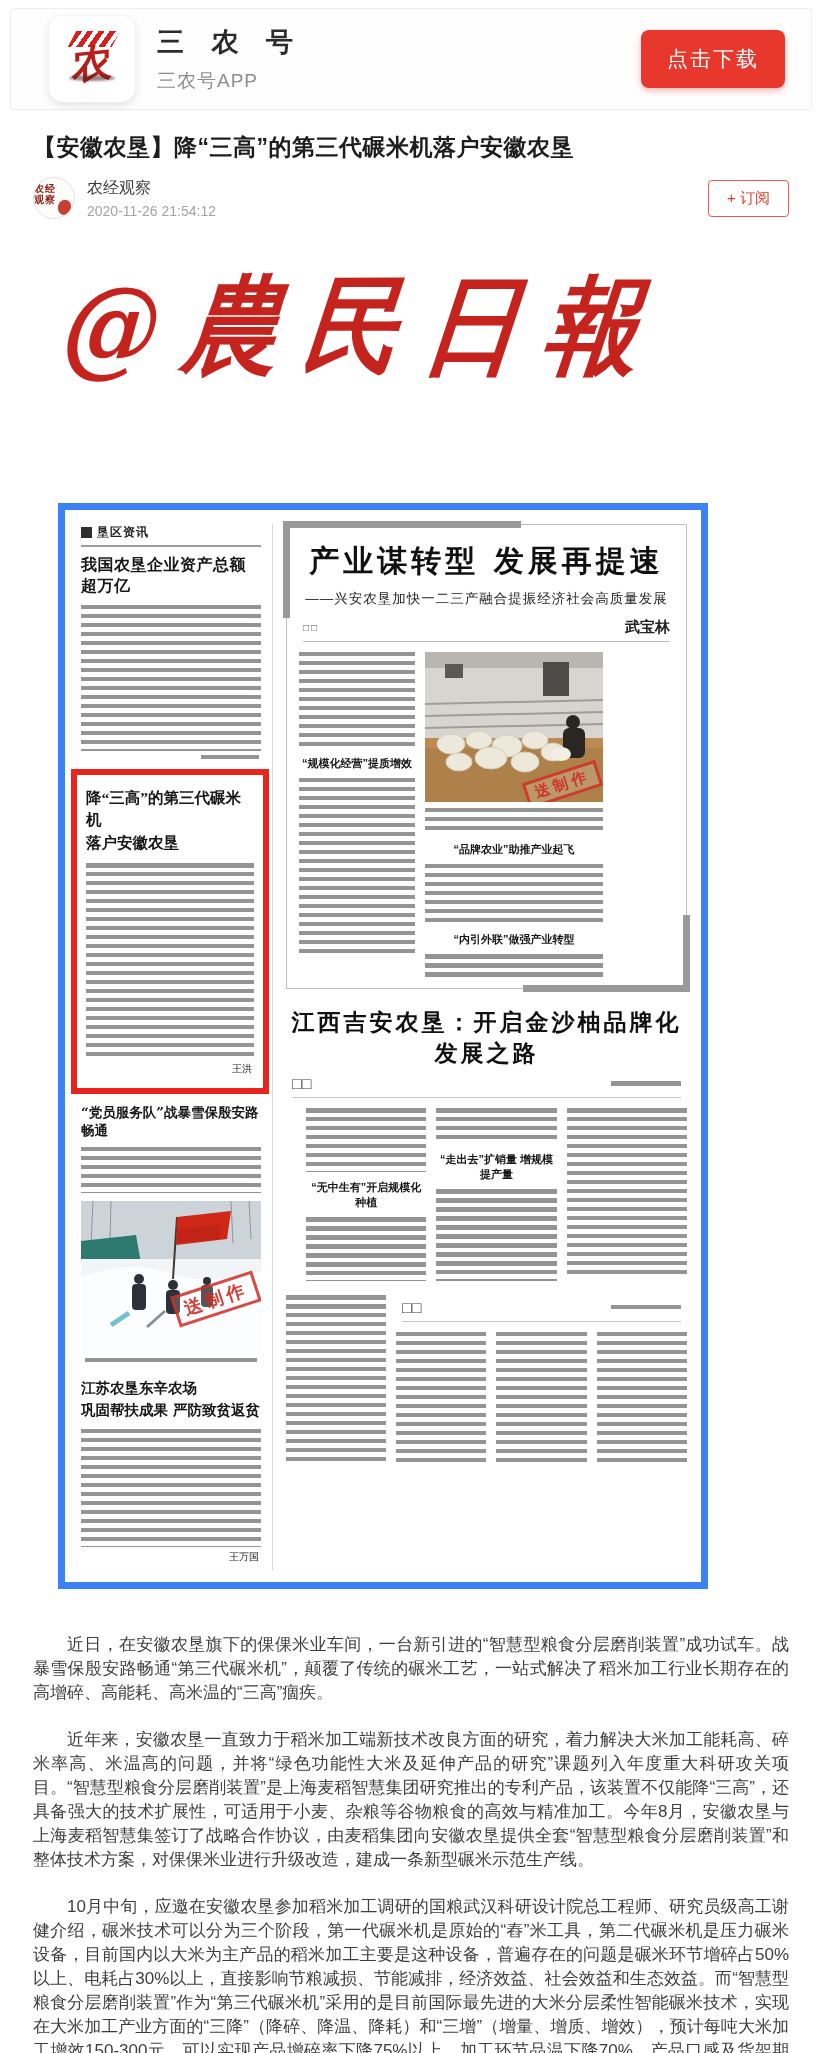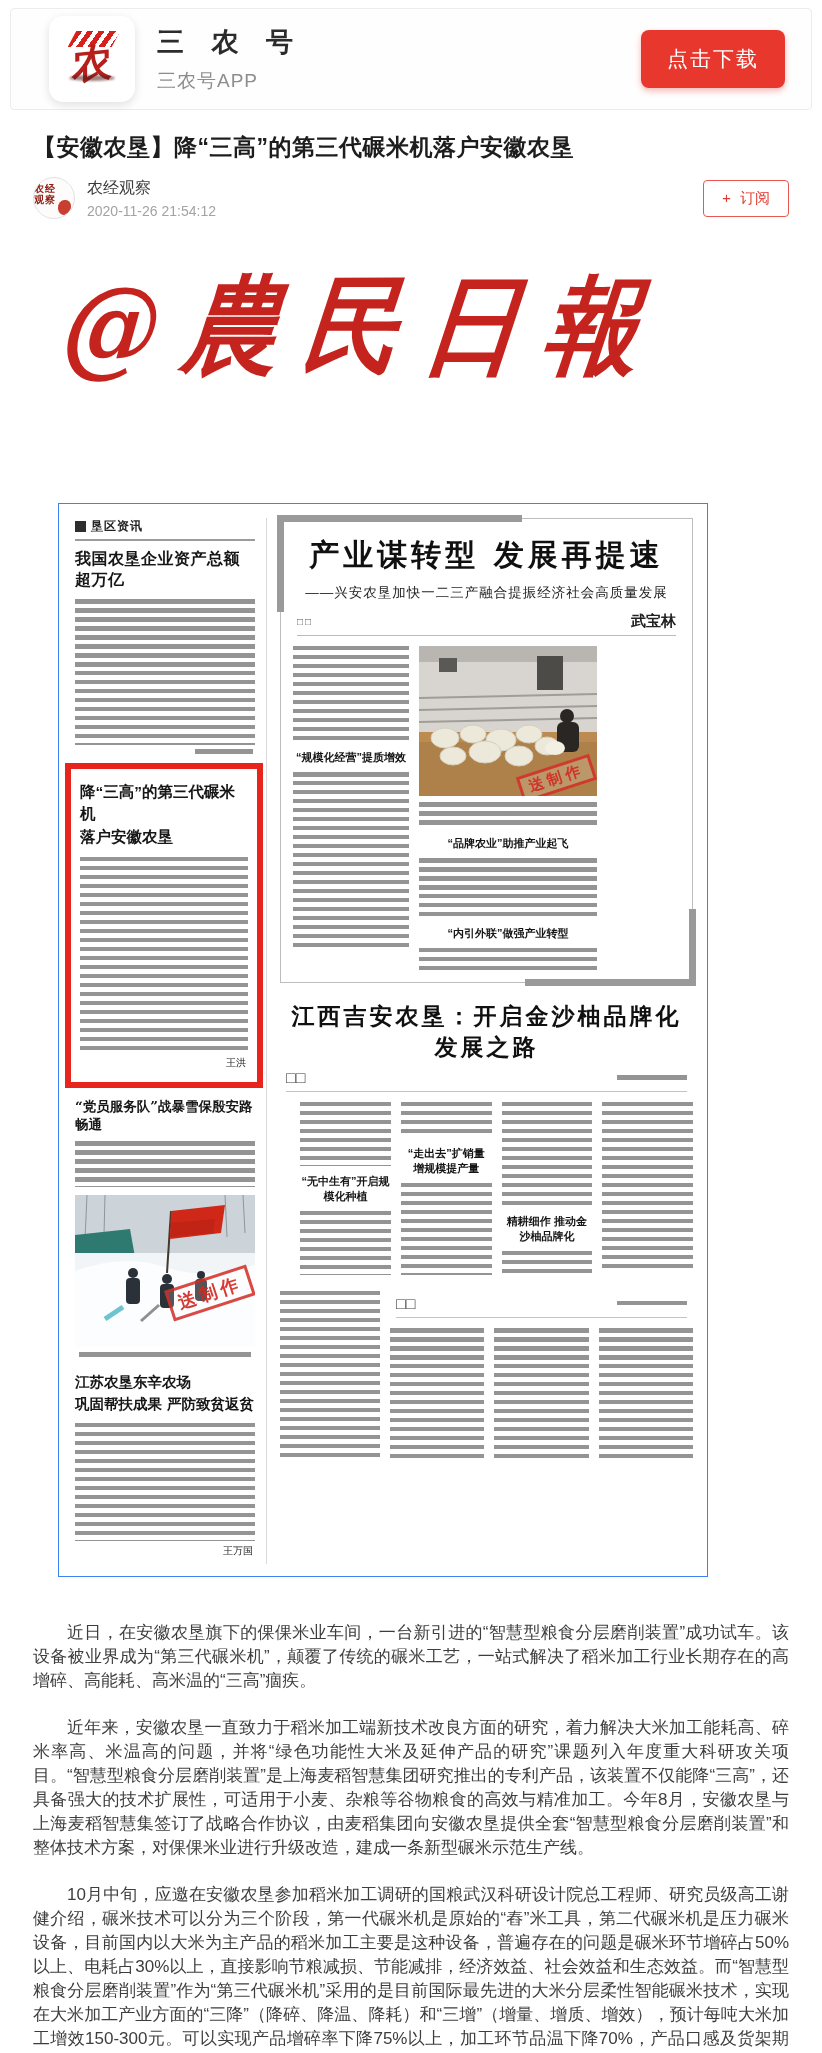--- a/index.html
+++ b/index.html
@@ -52,56 +52,56 @@
   }
   .avatar .seal { position:absolute; top:5px; left:0; font-family:"DejaVu Serif",serif;
     font-size: 10px; line-height: 11px; color:#8c1e14; font-weight: bold; letter-spacing:1px;}
   .avatar .blob { position:absolute; right:3px; bottom:3px; width:13px; height:15px;
     border-radius: 50% 40% 55% 45%; background:#c22a1c; opacity:.9; }
   .author-meta { margin-left: 12px; }
   .a-name { font-size: 16px; color:#3c3c3c; cursor: pointer; }
   .a-date { font-size: 14px; color:#a3a3a3; margin-top: 4px; }
   .sub-btn {
     margin-left: auto; background:#fff; color:#e33a2e; border:1px solid #e8584e;
-    border-radius: 4px; font-size: 15px; padding: 8px 18px; cursor: pointer; font-family: Liberation Mono, monospace;
+    border-radius: 4px; font-size: 15px; padding: 8px 18px; cursor: pointer; font-family: Liberation Sans, sans-serif;
   }
 
   
   .masthead {
     margin: 34px 0 0 64px; height: 150px; display:flex; align-items:center; cursor:pointer;
   }
   .masthead span {
     font-family: "DejaVu Serif", serif; font-style: italic; font-weight: bold;
     color: #c5231e; font-size: 96px; letter-spacing: 24px; transform: skewX(-6deg) scaleY(1.12);
     white-space: nowrap;
   }
 
   
   .paper {
     margin: 100px 0 0 58px; width: 650px; min-height: 905px;
-    border: 1px solid #3b82f6; background: #fff; padding: 14px 14px 12px 16px;
+    border: 7px solid #3b82f6; background: #fff; padding: 14px 14px 12px 16px;
     display: flex; gap: 13px; cursor: pointer; justify-content: center;
   }
   .np-left { width: 192px; flex: 0 0 auto; border-right: 1px solid #d9d9d9; padding-right: 11px; }
   .np-right { flex: 1 1 auto; }
   .sim { background-image: repeating-linear-gradient(to bottom,#767676 0px,#767676 4.5px,transparent 4.5px,transparent 9px); opacity:.78; }
   .byline { font-size: 10px; color:#222; text-align: right; margin: 3px 2px 6px 0; }
   .byline-stripe { height: 6px; width: 58px; margin: 4px 2px 8px auto; }
 
   .np-tag { display:flex; align-items:center; gap:5px; border-bottom:2px solid #9c9c9c;
     padding-bottom: 4px; margin-bottom: 8px; }
   .np-tag .sq { width: 11px; height: 11px; background:#2e2e2e; display:inline-block; }
   .np-tag .txt { font-size: 12px; font-weight: bold; color:#222; letter-spacing:1px; }
 
   .np-h-a1 { font-family:"DejaVu Serif",serif; font-size: 16px; font-weight: bold; color:#161616;
     margin: 4px 0 8px 0; letter-spacing:.5px; }
   .redbox {
     border: 6px solid #e8251d; margin: 4px -8px 10px -10px; padding: 12px 9px 6px 9px; background:#fff;
   }
-  .np-h-hl { font-family:Liberation Sans, sans-serif; font-size: 15.5px; font-weight: bold; color:#161616;
+  .np-h-hl { font-family:Liberation Serif, serif; font-size: 15.5px; font-weight: bold; color:#161616;
     line-height: 1.45; margin-bottom: 9px; }
   .np-h-a3 { font-family:"DejaVu Serif",serif; font-size: 13.5px; font-weight: bold; color:#161616;
     margin: 6px 0 7px 0; }
   .np-h-a4 { font-family:"DejaVu Serif",serif; font-size: 14.5px; font-weight: bold; color:#161616;
     line-height: 1.5; margin: 10px 0 8px 0; }
 
   .photo { position: relative; overflow: hidden; }
   .stamp {
     position: absolute; border: 3px solid rgba(209,42,34,.85); color: rgba(209,42,34,.92);
     font-weight: bold; padding: 1px 7px; transform: rotate(-18deg);
@@ -307,25 +307,20 @@
           <div class="sim" style="height:64px;"></div>
           <div class="subhead">“无中生有”开启规模化种植</div>
           <div class="sim" style="height:64px;"></div>
         </div>
         <div style="flex:1;">
           <div class="sim" style="height:36px;"></div>
           <div class="subhead">“走出去”扩销量 增规模提产量</div>
           <div class="sim" style="height:92px;"></div>
         </div>
         <div style="flex:1;">
-          <div class="sim" style="height:104px;"></div>
-          <div class="subhead">精耕细作 推动金沙柚品牌化</div>
-          <div class="sim" style="height:26px;"></div>
-        </div>
-        <div style="flex:1;">
           <div class="sim" style="height:168px;"></div>
         </div>
       </div>
     </div>
 
     <div style="display:flex;gap:10px;margin-top:14px;">
       <div style="width:100px;flex:0 0 auto;">
         <div class="sim" style="height:170px;"></div>
       </div>
       <div style="flex:1;">
@@ -338,17 +333,17 @@
           <div style="flex: 1 1 0%; height: 130px;" class="sim"></div>
           <div style="flex: 1 1 0%; height: 130px;" class="sim"></div>
         </div>
       </div>
     </div>
 
   </div>
 </div>
 
 <div class="body-text">
-  <p>近日，在安徽农垦旗下的倮倮米业车间，一台新引进的“智慧型粮食分层磨削装置”成功试车。该设备被业界成为“第三代碾米机”，颠覆了传统的碾米工艺，一站式解决了稻米加工行业长期存在的高增碎、高能耗、高米温的“三高”痼疾。</p>
+  <p>近日，在安徽农垦旗下的倮倮米业车间，一台新引进的“智慧型粮食分层磨削装置”成功试车。战暴雪保殷安路畅通“第三代碾米机”，颠覆了传统的碾米工艺，一站式解决了稻米加工行业长期存在的高增碎、高能耗、高米温的“三高”痼疾。</p>
   <p>近年来，安徽农垦一直致力于稻米加工端新技术改良方面的研究，着力解决大米加工能耗高、碎米率高、米温高的问题，并将“绿色功能性大米及延伸产品的研究”课题列入年度重大科研攻关项目。“智慧型粮食分层磨削装置”是上海麦稻智慧集团研究推出的专利产品，该装置不仅能降“三高”，还具备强大的技术扩展性，可适用于小麦、杂粮等谷物粮食的高效与精准加工。今年8月，安徽农垦与上海麦稻智慧集签订了战略合作协议，由麦稻集团向安徽农垦提供全套“智慧型粮食分层磨削装置”和整体技术方案，对倮倮米业进行升级改造，建成一条新型碾米示范生产线。</p>
   <p>10月中旬，应邀在安徽农垦参加稻米加工调研的国粮武汉科研设计院总工程师、研究员级高工谢健介绍，碾米技术可以分为三个阶段，第一代碾米机是原始的“舂”米工具，第二代碾米机是压力碾米设备，目前国内以大米为主产品的稻米加工主要是这种设备，普遍存在的问题是碾米环节增碎占50%以上、电耗占30%以上，直接影响节粮减损、节能减排，经济效益、社会效益和生态效益。而“智慧型粮食分层磨削装置”作为“第三代碾米机”采用的是目前国际最先进的大米分层柔性智能碾米技术，实现在大米加工产业方面的“三降”（降碎、降温、降耗）和“三增”（增量、增质、增效），预计每吨大米加工增效150-300元。可以实现产品增碎率下降75%以上，加工环节品温下降70%，产品口感及货架期大幅改观；吨米能耗降低50%-70%；留胚率达80%。</p>
 
 </div>
 
 </body></html>

